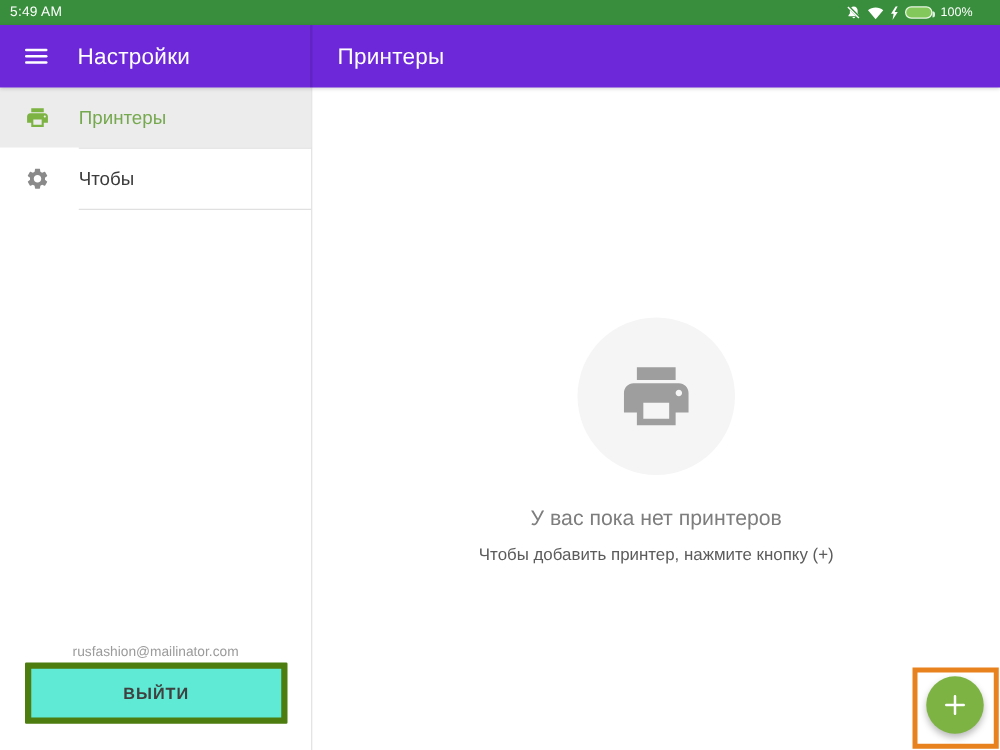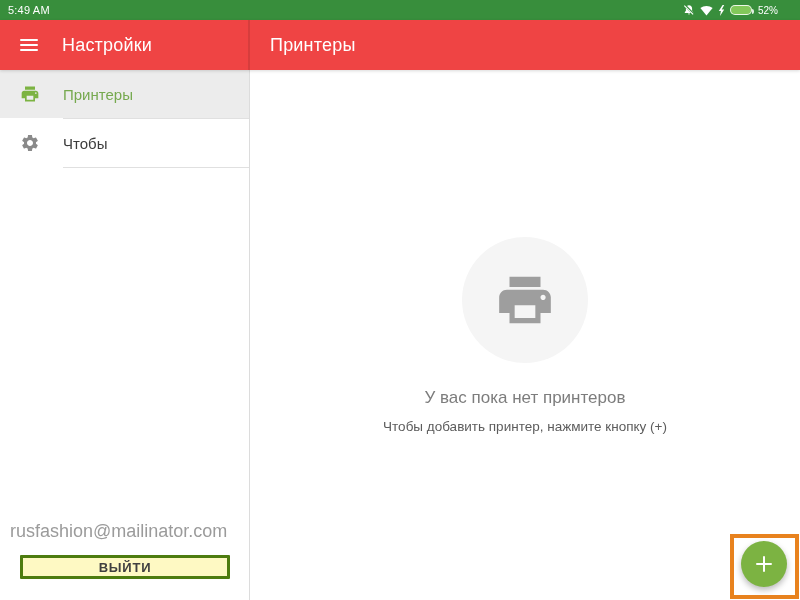--- a/index.html
+++ b/index.html
@@ -22,21 +22,21 @@
     position:relative;width:22px;height:10px;border:1px solid rgba(255,255,255,.85);
     border-radius:5px;background:#82C85A;box-sizing:border-box;margin-right:1px;
   }
   .battery:after{
     content:"";position:absolute;right:-3px;top:2.5px;width:2px;height:5px;
     background:rgba(255,255,255,.85);border-radius:0 2px 2px 0;
   }
   .battery-pct{font-size:10px;}
   
   .app-bar{
-    height:50px;background:#ef4444;display:flex;color:#fff;
+    height:50px;background:#6d28d9;display:flex;color:#fff;
     box-shadow:0 1px 3px rgba(0,0,0,.15);position:relative;z-index:2;
   }
   .app-bar-left{
     width:250px;box-sizing:border-box;display:flex;align-items:center;
     border-right:2px solid rgba(0,0,0,.10);flex:0 0 250px;
   }
   .hamburger{width:18px;margin-left:20px;cursor:pointer;}
   .hamburger span{display:block;height:2px;background:#fff;margin:3px 0;border-radius:1px;}
   .app-title{font-size:18px;font-weight:500;margin-left:24px;letter-spacing:.2px;}
   .app-bar-right{display:flex;align-items:center;flex:1;}
@@ -50,33 +50,33 @@
   .nav-item{
     height:48px;display:flex;align-items:center;padding-left:20px;cursor:pointer;
     color:#3c3c3c;font-size:15px;
   }
   .nav-item.selected{background:#ececec;color:#76A94F;}
   .nav-icon{width:20px;height:20px;flex:0 0 20px;}
   .nav-label{margin-left:23px;}
   .divider-inset{height:1px;background:#e0e0e0;margin-left:63px;}
   .sidebar-spacer{flex:1;}
   .account-email{
-    color:#9b9b9b;font-size:18px;margin:0 10px 13px;
+    text-align:center;color:#9b9b9b;font-size:11px;margin:0 10px 2px;
     overflow:hidden;text-overflow:ellipsis;white-space:nowrap;
   }
   .logout-btn{
-    display:block;margin:0 20px 21px;height:24px;width:210px;
-    background:#fef9c3;border:3px solid #4d7c0f;border-radius:1px;
+    display:block;margin:0 20px 21px;height:49px;width:210px;
+    background:#5eead4;border:5px solid #4d7c0f;border-radius:1px;
     font-family:inherit;font-size:13px;font-weight:bold;color:#404040;
     letter-spacing:.8px;cursor:pointer;
   }
   
   .content{flex:1;background:#fff;position:relative;}
   .empty-state{
-    position:absolute;top:167px;left:0;right:0;text-align:center;
+    position:absolute;top:184px;left:0;right:0;text-align:center;
   }
   .empty-circle{
     width:126px;height:126px;border-radius:50%;background:#f5f5f5;
     margin:0 auto;display:flex;align-items:center;justify-content:center;
   }
   .empty-title{margin-top:25px;font-size:17px;color:#7d7d7d;}
   .empty-subtitle{margin-top:11px;font-size:13.5px;color:#5c5c5c;}
   
   .fab{
     position:absolute;left:741px;top:541px;width:46px;height:46px;border-radius:50%;
@@ -107,21 +107,21 @@
       <svg width="13" height="11" viewBox="0 0 13 11">
         <path d="M6.5 10.4 0.4 3.1C2.1 1.7 4.2 0.9 6.5 0.9s4.4 0.8 6.1 2.2z" fill="#fff"></path>
       </svg>
     </span>
     <span>
       <svg width="7" height="11" viewBox="0 0 7 11">
         <path d="M4.6 0 0.8 6h2.1L2 11l4.2-6.4H3.7L6.2 0z" fill="#fff"></path>
       </svg>
     </span>
     <span class="battery"></span>
-    <span class="battery-pct">52%</span>
+    <span class="battery-pct">100%</span>
   </span>
 </div>
 
 <div class="app-bar">
   <div class="app-bar-left">
     <div class="hamburger">
       <span></span>
         <span></span>
         <span></span>
     </div>

